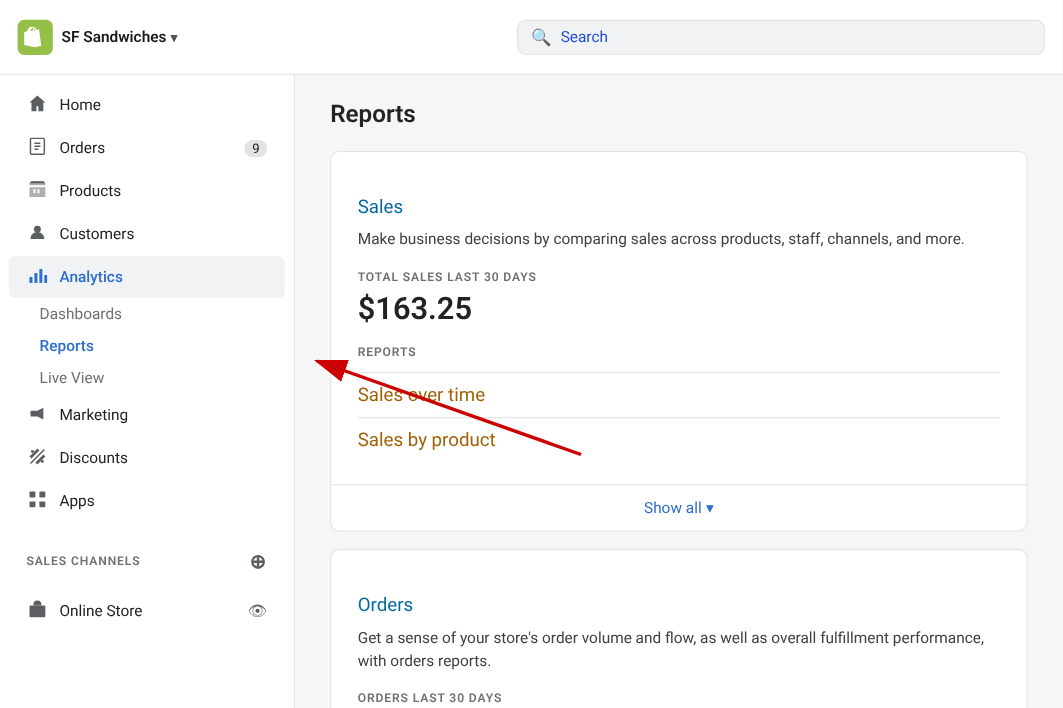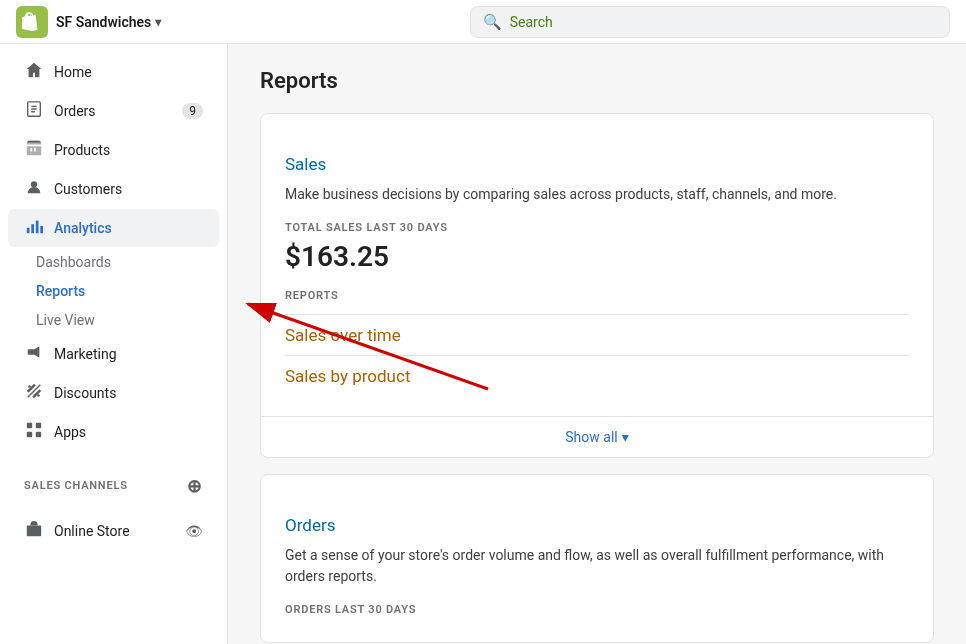--- a/index.html
+++ b/index.html
@@ -1,21 +1,21 @@
 <!DOCTYPE html>
 <html><head>
   <meta charset="utf-8">
   <style>
     * { box-sizing: border-box; margin: 0; padding: 0; }
     body { font-family: -apple-system, BlinkMacSystemFont, 'Segoe UI', Roboto, sans-serif; background: #f6f6f7; display: flex; flex-direction: column; height: 644px; overflow: hidden; }
 
     
     .topbar {
       display: flex; align-items: center; background: #fff; border-bottom: 1px solid #e1e3e5;
-      height: 44px; padding: 0 16px; gap: 30px; flex-shrink: 0;
+      height: 68px; padding: 0 16px; gap: 30px; flex-shrink: 0;
     }
     .topbar-logo {
       display: flex; align-items: center; gap: 8px; font-weight: 600; font-size: 15px; color: #1a1a1a;
     }
     .logo-icon {
       width: 32px; height: 32px; background: #96bf48; border-radius: 6px;
       display: flex; align-items: center; justify-content: center; color: white; font-size: 18px;
     }
     .topbar-store { display: flex; align-items: center; gap: 4px; font-size: 14px; font-weight: 600; }
     .topbar-chevron { font-size: 12px; color: #555; }
@@ -25,21 +25,21 @@
       background: #f1f2f3; border: 1px solid #e1e3e5; border-radius: 8px;
       padding: 6px 12px; font-size: 14px; color: #6d7175;
     }
     .search-icon-svg { color: #8c9196; font-size: 15px; }
 
     
     .main-layout { display: flex; flex: 1; overflow: hidden; }
 
     
     .sidebar {
-      width: 228px; background: #fff; border-right: 1px solid #e1e3e5;
+      width: 268px; background: #fff; border-right: 1px solid #e1e3e5;
       overflow-y: auto; flex-shrink: 0; padding: 8px 0;
     }
     .sidebar-item {
       display: flex; align-items: center; gap: 10px;
       padding: 8px 16px; font-size: 14px; color: #202223; cursor: pointer;
       border-radius: 6px; margin: 1px 8px; position: relative;
     }
     .sidebar-item.active { background: #f1f2f3; font-weight: 500; }
     .sidebar-item .icon { width: 20px; text-align: center; font-size: 16px; color: #5c5f62; flex-shrink: 0; }
     .sidebar-item .badge {
@@ -103,21 +103,21 @@
         <path d="M13.5 2.5c-.1 0-.2.05-.3.1-.05 0-1.05.3-2.1.6-.5-1.4-1.3-2.7-2.8-2.7h-.1C7.7.3 7.2 0 6.8 0 4.3 0 3.1 3 2.7 4.5l-2.2.7c-.7.2-.7.2-.8.9L-.1 17l10.1 1.9 5.5-1.2L13.5 2.5zm-3.3 1.1c-.5.15-.95.3-1.5.45.15-.6.4-1.2.75-1.6.35.25.6.65.75 1.15zm-1.9-2.1c.15 0 .3.05.45.15-.45.5-.75 1.25-.9 2L5.7 4.1C6.1 2.85 6.9 1.5 8.3 1.5z"></path>
       </svg>
     </div>
     <div class="topbar-store">
       <span>SF Sandwiches</span>
       <span class="topbar-chevron">▾</span>
     </div>
   </div>
   <div class="search-bar">
     <span class="search-icon-svg">🔍</span>
-    <span style="color:#4d7c0f;font-size:14px;">Search</span>
+    <span style="color:#1d4ed8;font-size:14px;">Search</span>
   </div>
 </div>
 
 <div class="main-layout">
 
   <div class="sidebar">
 
     <div class="sidebar-item">
       <span class="icon">
         <svg width="18" height="18" viewBox="0 0 20 20" fill="currentColor" style="color:#5c5f62">

